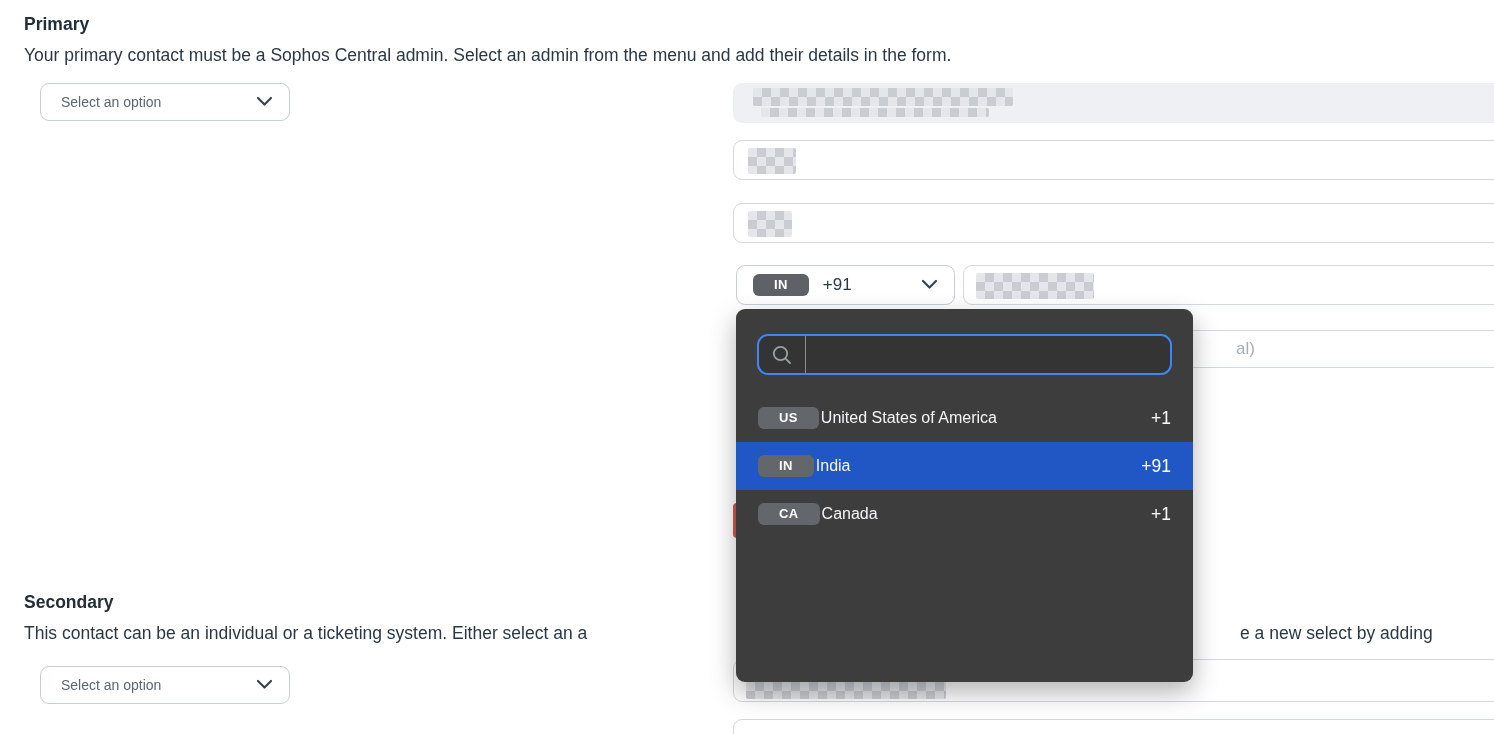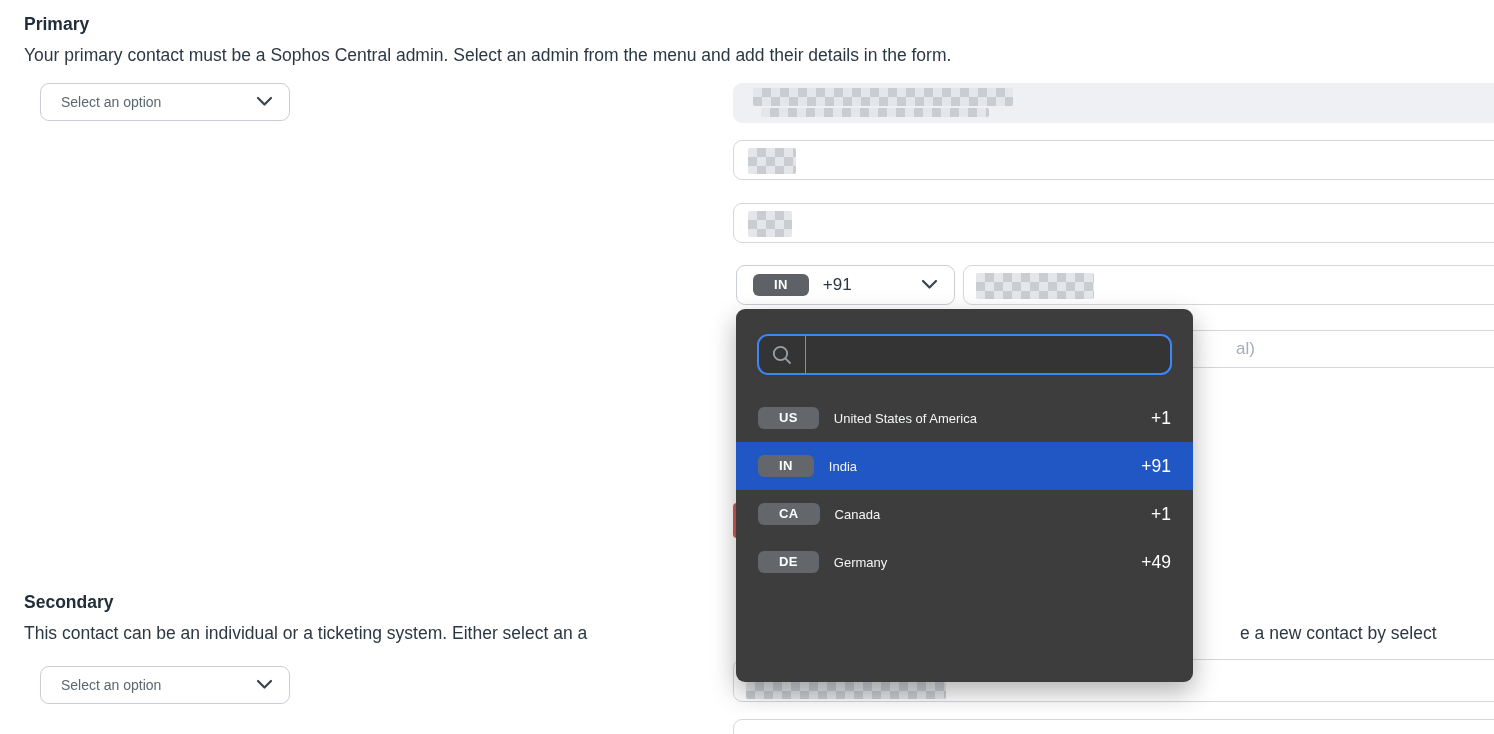--- a/index.html
+++ b/index.html
@@ -96,21 +96,21 @@
     border-left:1.5px solid #8b8f93; 
     padding-left:6px;
   }
   .country-list{margin-top:19px;}
   .country-row{
     height:48px;display:flex;align-items:center;
     padding:0 22px;cursor:pointer;
   }
   .country-row.selected{background:var(--sel-blue);}
   .country-row .cc-badge{background:#63676b;}
-  .country-name{margin-left:15px;color:#f4f5f6;font-size:13px;}
+  .country-name{margin-left:2px;color:#f4f5f6;font-size:16px;}
   .country-dial{margin-left:auto;color:#fff;font-size:17.5px;}
 </style>
 </head>
 <body>
 
 <div class="abs section-title" style="left:24px;top:13px">Primary</div>
 <div class="abs section-desc" style="left:24px;top:44px">Your primary contact must be a Sophos Central admin. Select an admin from the menu and add their details in the form.</div>
 
 <div class="abs select-btn" style="left:40px;top:83px">
   <span>Select an option</span>
@@ -149,21 +149,21 @@
 </div>
 
 <div class="field" style="left:736px;top:330px;width:884px;height:38px;z-index:1">
   <span class="abs ph-fragment" style="left:499px;top:8px">al)</span>
 </div>
 
 <div class="abs" id="error-sliver"></div>
 
 <div class="abs section-title" style="left:24px;top:591px">Secondary</div>
 <div class="abs section-desc" style="left:24px;top:622px">This contact can be an individual or a ticketing system. Either select an a</div>
-<div class="abs section-desc" style="left:1240px;top:622px">e a new contact by select</div>
+<div class="abs section-desc" style="left:1240px;top:622px">e a new select by adding</div>
 
 <div class="abs select-btn" style="left:40px;top:666px">
   <span>Select an option</span>
   <span class="chev">
     <svg width="17" height="11" viewBox="0 0 17 11">
         <path d="M2 2 L8.5 8.5 L15 2" fill="none" stroke="currentColor" stroke-width="2.2" stroke-linecap="round" stroke-linejoin="round"></path>
       </svg>
   </span>
 </div>
 
@@ -192,19 +192,14 @@
       <div class="country-row selected">
     <span class="cc-badge">IN</span>
     <span class="country-name">India</span>
     <span class="country-dial">+91</span>
   </div>
       <div class="country-row">
     <span class="cc-badge">CA</span>
     <span class="country-name">Canada</span>
     <span class="country-dial">+1</span>
   </div>
-      <div class="country-row">
-    <span class="cc-badge">DE</span>
-    <span class="country-name">Germany</span>
-    <span class="country-dial">+49</span>
-  </div>
     </div>
 </div>
 
 </body></html>

